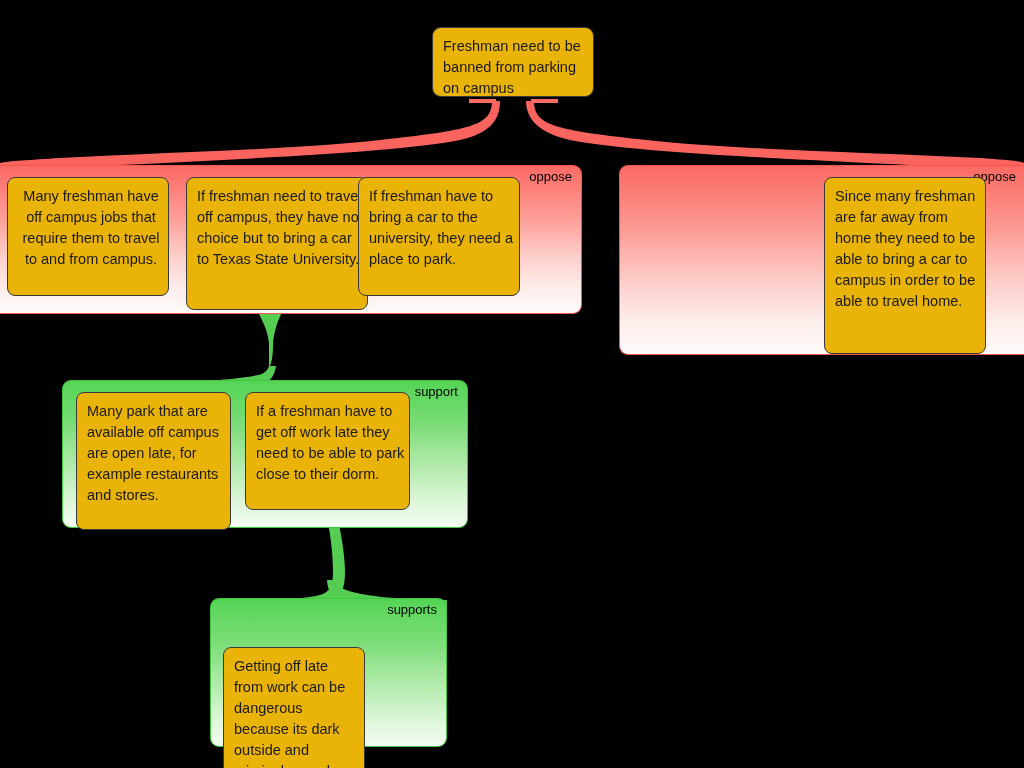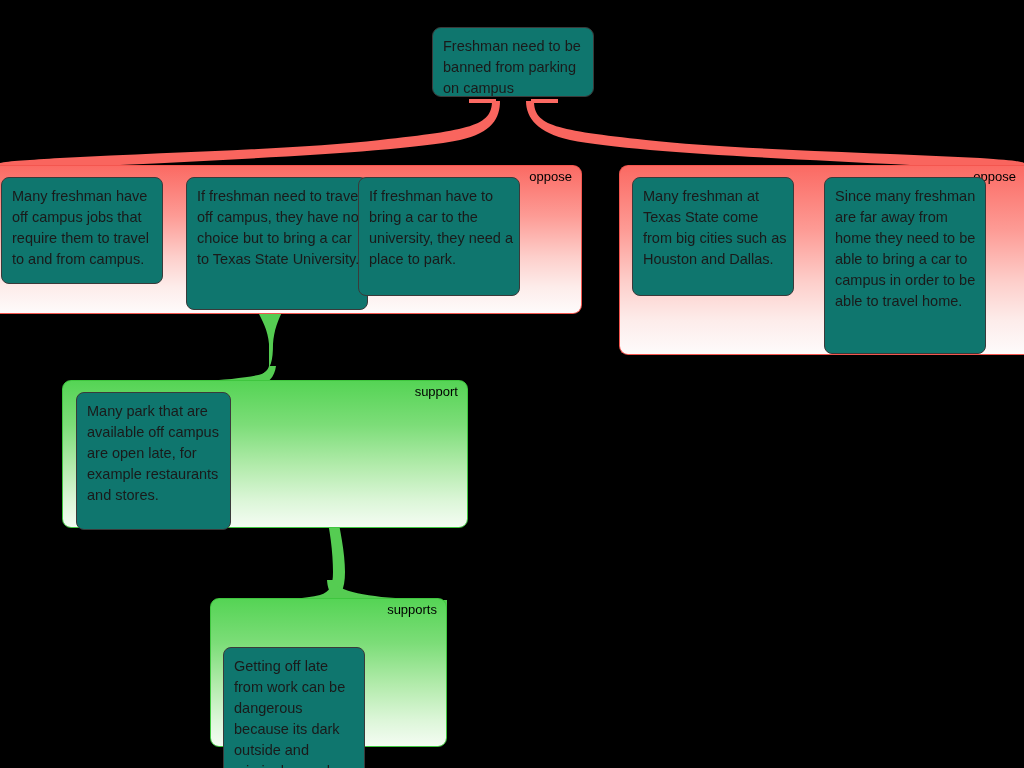--- a/index.html
+++ b/index.html
@@ -52,21 +52,21 @@
     font-size: 13px;
     line-height: 12px;
     color: #000000;
     white-space: nowrap;
   }
   
   .card {
     position: absolute;
     z-index: 3;
     box-sizing: border-box;
-    background: #0f766e;
+    background: #eab308;
     border: 1px solid #3a3a3a;
     border-radius: 8px;
     padding: 8px 4px 7px 10px;
     font-size: 14.5px;
     line-height: 21px;
     color: #1a1a1a;
   }
   .card.root {
     border-radius: 9px;
   }
@@ -132,45 +132,45 @@
              C 334 601, 328 594, 327 580 Z" fill="#55cc52"></path>
   </svg>
 
   <div class="card root" style="left:432px; top:27px; width:162px; height:70px;">
     <span>Freshman need to be banned from parking on campus</span>
   </div>
 
   <div class="group oppose" style="left:0px; top:165px; width:582px; height:149px; border-left:none; border-top-left-radius:0; border-bottom-left-radius:0;">
     <span class="group-label">oppose</span>
   </div>
-  <div class="card" style="left:1px; top:177px; width:162px; height:107px;">
+  <div class="card" style="left:7px; top:177px; width:162px; height:119px;text-align:center;">
     <span>Many freshman have off campus jobs that require them to travel to and from campus.</span>
   </div>
   <div class="card" style="left:186px; top:177px; width:182px; height:133px;">
     <span>If freshman need to travel off campus, they have no choice but to bring a car to Texas State University.</span>
   </div>
   <div class="card" style="left:358px; top:177px; width:162px; height:119px;">
     <span>If freshman have to bring a car to the university, they need a place to park.</span>
   </div>
 
   <div class="group oppose" style="left:619px; top:165px; width:406px; height:190px; border-right:none; border-top-right-radius:0; border-bottom-right-radius:0;">
     <span class="group-label">oppose</span>
   </div>
-  <div class="card" style="left:632px; top:177px; width:162px; height:119px;">
-    <span>Many freshman at Texas State come from big cities such as Houston and Dallas.</span>
-  </div>
   <div class="card" style="left:824px; top:177px; width:162px; height:177px;">
     <span>Since many freshman are far away from home they need to be able to bring a car to campus in order to be able to travel home.</span>
   </div>
 
   <div class="group support" style="left:62px; top:380px; width:406px; height:148px;">
     <span class="group-label">support</span>
   </div>
   <div class="card" style="left:76px; top:392px; width:155px; height:138px;">
     <span>Many park that are available off campus are open late, for example restaurants and stores.</span>
+  </div>
+  <div class="card" style="left:245px; top:392px; width:165px; height:118px;">
+    <span>If a freshman have to get off work late they need to be able to park close to their dorm.</span>
   </div>
 
   <div class="group support" style="left:210px; top:598px; width:237px; height:149px;">
     <span class="group-label">supports</span>
   </div>
   <div class="card" style="left:223px; top:647px; width:142px; height:136px;">
     <span>Getting off late from work can be dangerous because its dark outside and criminals may be out.</span>
   </div>
 
 </div>

